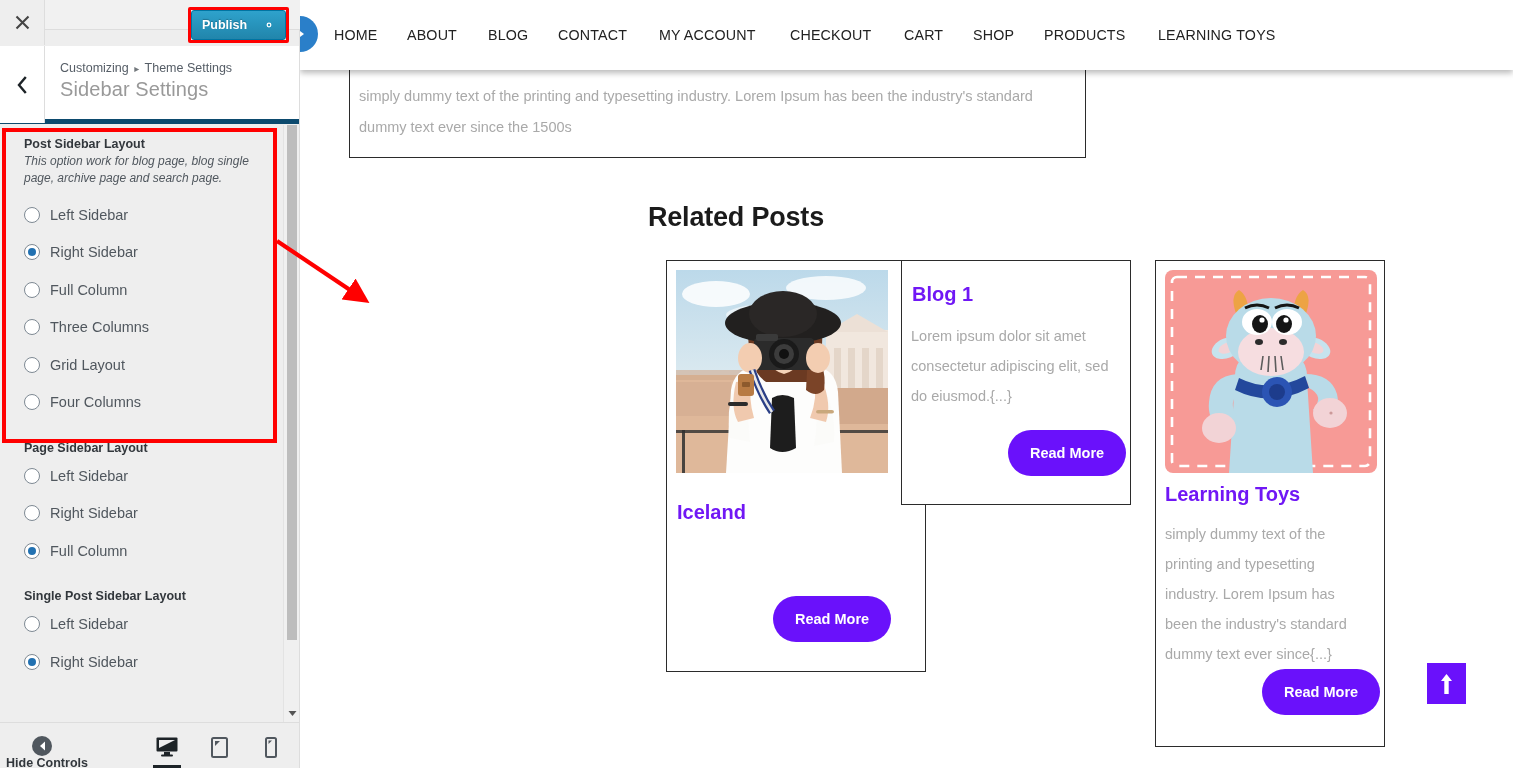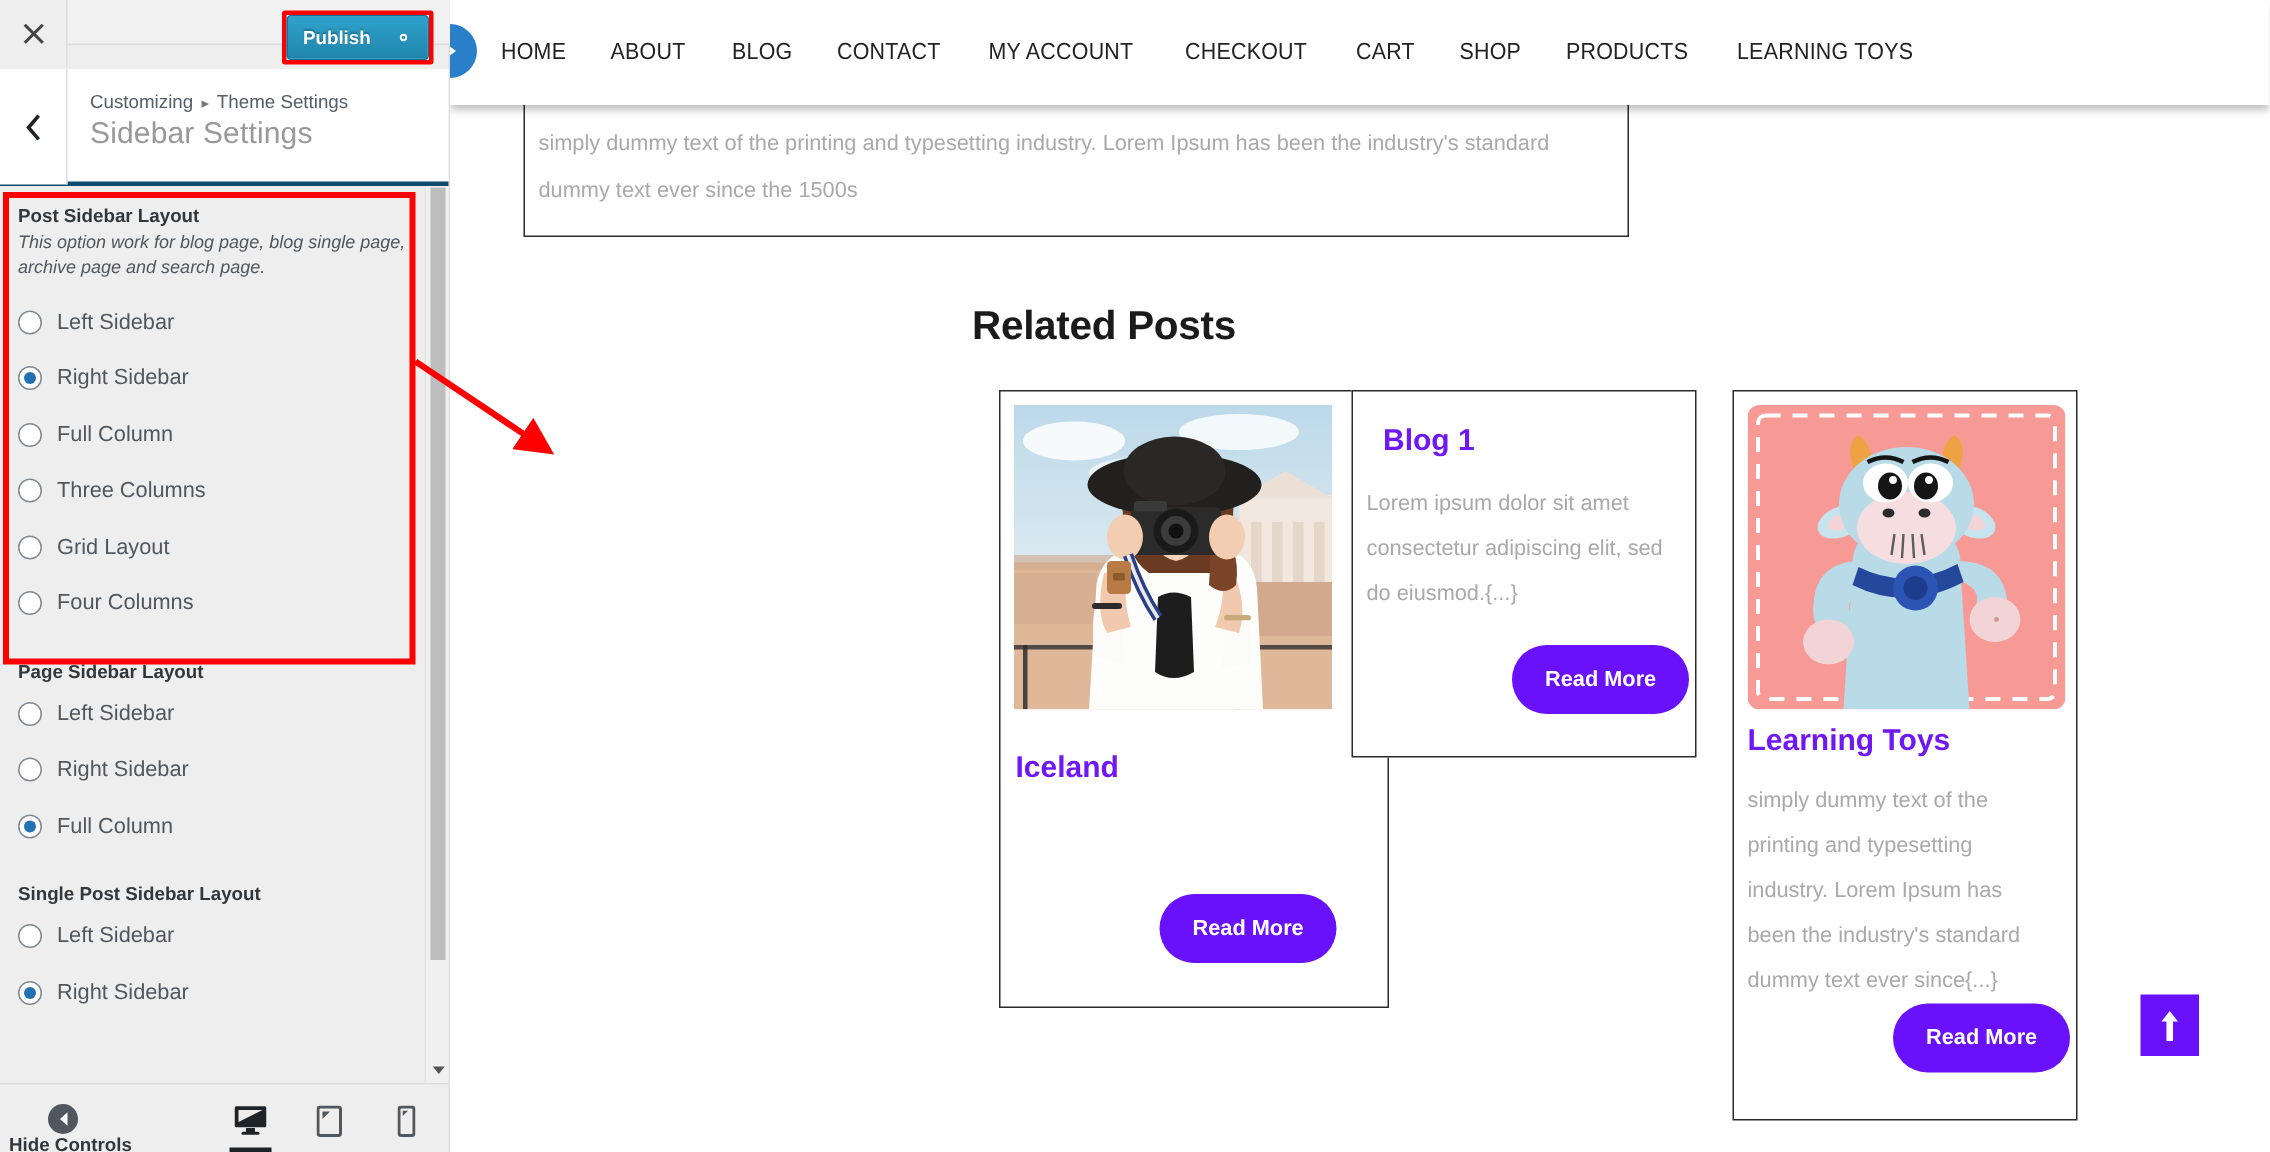--- a/index.html
+++ b/index.html
@@ -59,21 +59,21 @@
   #publish-gear {
     position: absolute; right: 9px; top: 50%;
     transform: translateY(-50%);
     width: 14px; height: 14px;
   }
 
   #cust-header {
     position: absolute; left: 0; top: 46px;
     width: 299px; height: 78px;
     background: #ffffff;
-    border-bottom: 3px solid #0c4a6e;
+    border-bottom: 5px solid #0c4a6e;
   }
   #back-btn {
     position: absolute; left: 0; top: 0;
     width: 45px; height: 77px;
     border-right: 1px solid #dddddd;
     display: flex; align-items: center; justify-content: center;
     cursor: pointer;
     background: #fff;
   }
   #breadcrumb {
@@ -105,21 +105,21 @@
     background: #bdbdbd;
     border-radius: 0px;
   }
   #scroll-arrow-up, #scroll-arrow-down {
     position: absolute; left: 3px;
     width: 10px; height: 10px;
     display:flex;align-items:center;justify-content:center;
   }
   #scroll-arrow-down { bottom: 4px; }
 
-  .opt-group { padding: 0 12px; }
+  .opt-group { padding: 0 24px; }
   .opt-group-title {
     font-size: 12.5px; font-weight: bold; color: #32373c;
     margin-bottom: 2px;
   }
   .opt-group-desc {
     font-size: 12px; font-style: italic; color: #50575e;
     line-height: 1.45; margin-bottom: 8px;
   }
   .radio-row {
     display: flex; align-items: center;
@@ -538,21 +538,21 @@
 
         <rect x="52" y="132" width="20" height="4" rx="2" fill="#2c2c2c"></rect>
         <rect x="140" y="140" width="18" height="3.5" rx="2" fill="#c9a87c"></rect>
       </svg>
     </div>
     <div class="card-title" style="left:10px; top:240px;">Iceland</div>
     <button class="read-more" style="left:106px; top:335px;">Read More</button>
   </div>
 
   <div class="post-card" id="card-blog1">
-    <div class="card-title" style="left:20px; top:22px;text-align:center;">Blog 1</div>
+    <div class="card-title" style="left:10px; top:22px;text-align:center;">Blog 1</div>
     <div class="card-excerpt" style="left:9px; top:60px; width:212px;">Lorem ipsum dolor sit amet consectetur adipiscing elit, sed do eiusmod.{...}</div>
     <button class="read-more" style="left:106px; top:169px;">Read More</button>
   </div>
 
   <div class="post-card" id="card-toys">
     <div class="card-img">
       <svg width="212" height="203" viewBox="0 0 212 203">
         <rect width="212" height="203" rx="8" fill="#f79a96"></rect>
         <rect x="7" y="7" width="198" height="189" rx="5" fill="none" stroke="#ffffff" stroke-width="2.6" stroke-dasharray="10 8"></rect>
 

